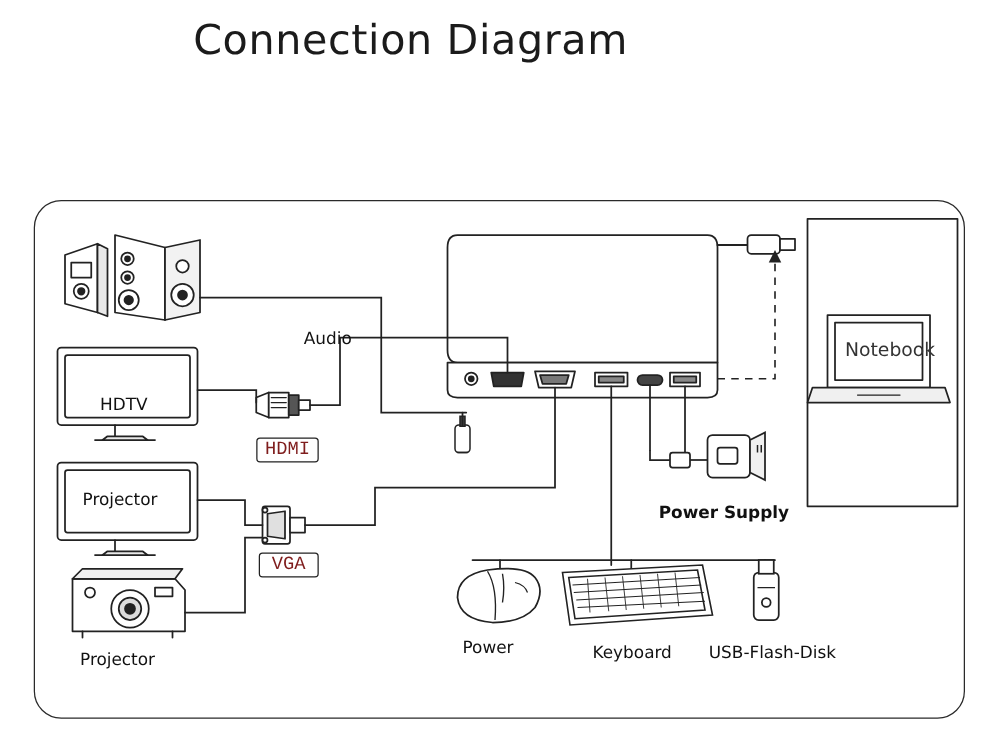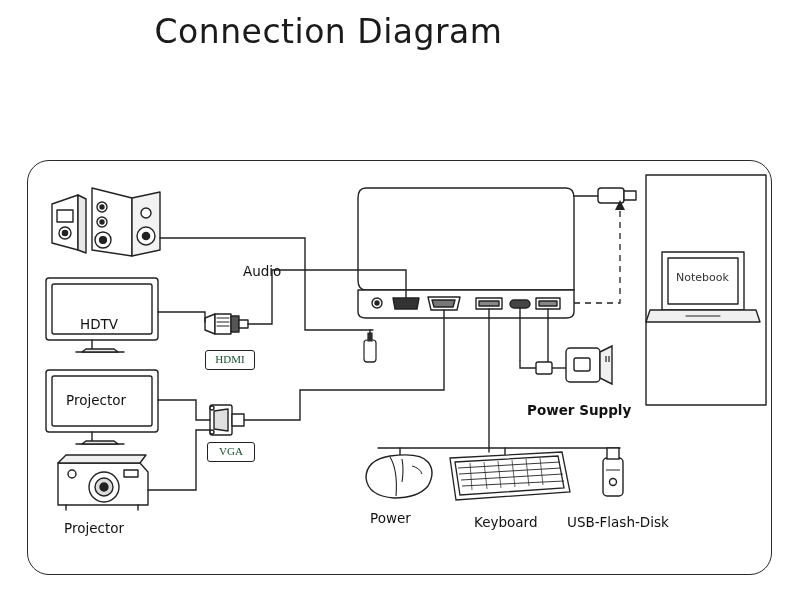--- a/index.html
+++ b/index.html
@@ -39,37 +39,37 @@
     position: absolute;
     font-size: 13.5px;
     color: #111;
     white-space: nowrap;
     font-family: "DejaVu Sans", sans-serif;
   }
   .tagbox {
     position: absolute;
     border: 1.2px solid #222;
     border-radius: 3px;
-    font-size: 11px;
-    color: #14532d;
+    font-size: 15px;
+    color: #7f1d1d;
     text-align: center;
     line-height: 17px;
     height: 18px;
     background: #fff;
-    font-family: Liberation Serif, serif;
+    font-family: Liberation Mono, monospace;
   }
   svg.layer {
     position: absolute;
     left: 0; top: 0;
     width: 800px; height: 595px;
     pointer-events: none;
   }
   .nb-screen-text {
     position: absolute;
-    font-size: 11px;
+    font-size: 15px;
     color: #333;
     font-family: "DejaVu Sans", sans-serif;
   }
 </style>
 </head>
 <body>
 
 <div id="page-title">Connection Diagram</div>
 
 <div id="diagram-frame"></div>

